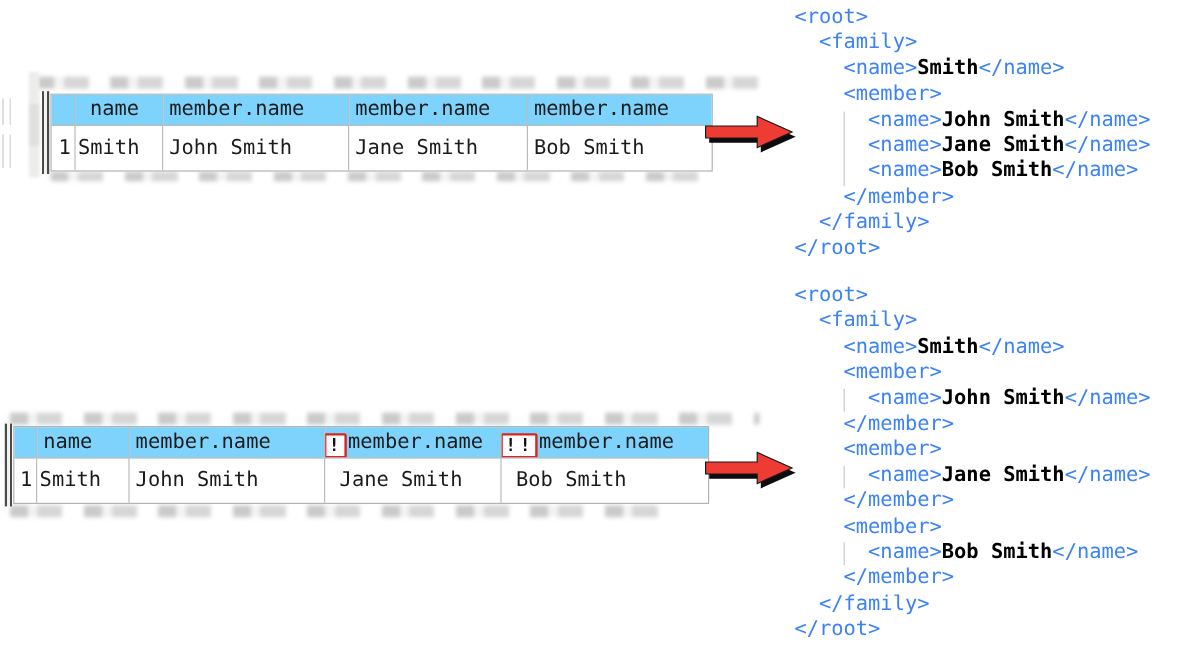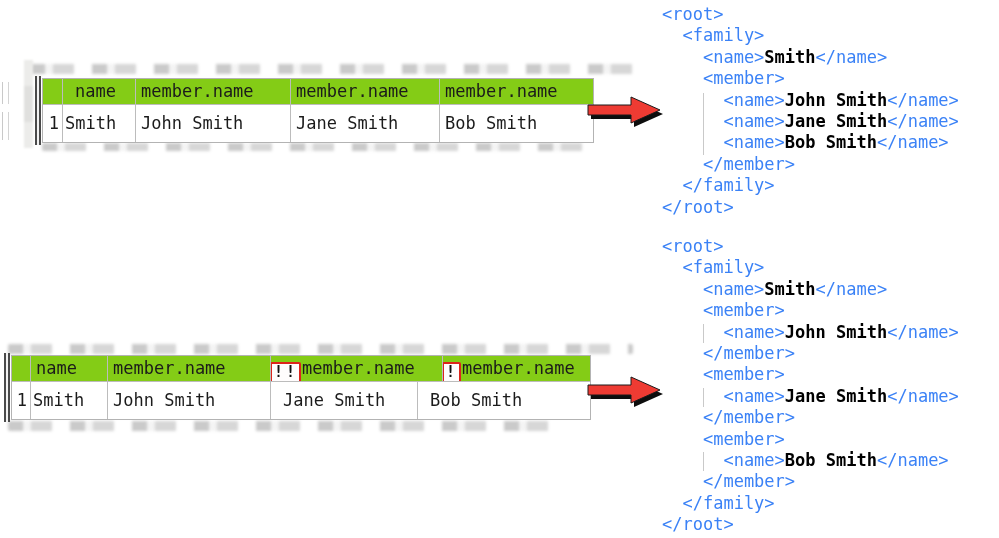--- a/index.html
+++ b/index.html
@@ -8,21 +8,21 @@
 
   
   .grid-wrap{position:absolute;}
   .dbl{position:absolute;left:-7px;top:-2px;bottom:-2px;width:6px;
        background:linear-gradient(90deg,#4a4a4a 0 2px,#f2f2f2 2px 4px,#4a4a4a 4px 6px);}
   .grid{border:1px solid #b3b3b3;background:#fff;}
   .row{display:flex;}
   .cell{box-sizing:border-box;border-right:1px solid #bcbcbc;overflow:hidden;
         white-space:pre;color:#1b1b1b;font-size:17px;padding-left:5px;}
   .cell:last-child{border-right:none;}
-  .head{background:#84cc16;border-bottom:1px solid #bcbcbc;height:26px;line-height:25px;}
+  .head{background:#7dd3fc;border-bottom:1px solid #bcbcbc;height:26px;line-height:25px;}
   .data{height:37px;line-height:36px;}
   .rn{text-align:right;padding-left:0;padding-right:3px;}
   
   .t0{width:20px}.t1{width:73px}.t2{width:155px}.t3{width:149px}.t4{width:153px}
   
   .b0{width:19px}.b1{width:77px}.b2{width:163px}.b3{width:147px}.b4{width:172px}
   .p0{padding-left:0;}
   .pl12{padding-left:12px;}
 
   
@@ -84,22 +84,22 @@
     </div>
   </div>
 
   <div class="grid-wrap" style="left:11px;top:355px;">
     <div class="dbl"></div>
     <div class="grid">
       <div class="row">
         <div class="cell head b0"></div>
         <div class="cell head b1">name</div>
         <div class="cell head b2">member.name</div>
+        <div class="cell head b3 p0"><span class="warn">!</span><span>member.name</span></div>
         <div class="cell head b4 p0"><span class="warn">!!</span><span>member.name</span></div>
-        <div class="cell head b3 p0"><span class="warn">!</span><span>member.name</span></div>
       </div>
       <div class="row">
         <div class="cell data b0 rn">1</div>
         <div class="cell data b1" style="padding-left:2px;">Smith</div>
         <div class="cell data b2">John Smith</div>
         <div class="cell data b3 pl12">Jane Smith</div>
         <div class="cell data b4 pl12">Bob Smith</div>
       </div>
     </div>
   </div>

